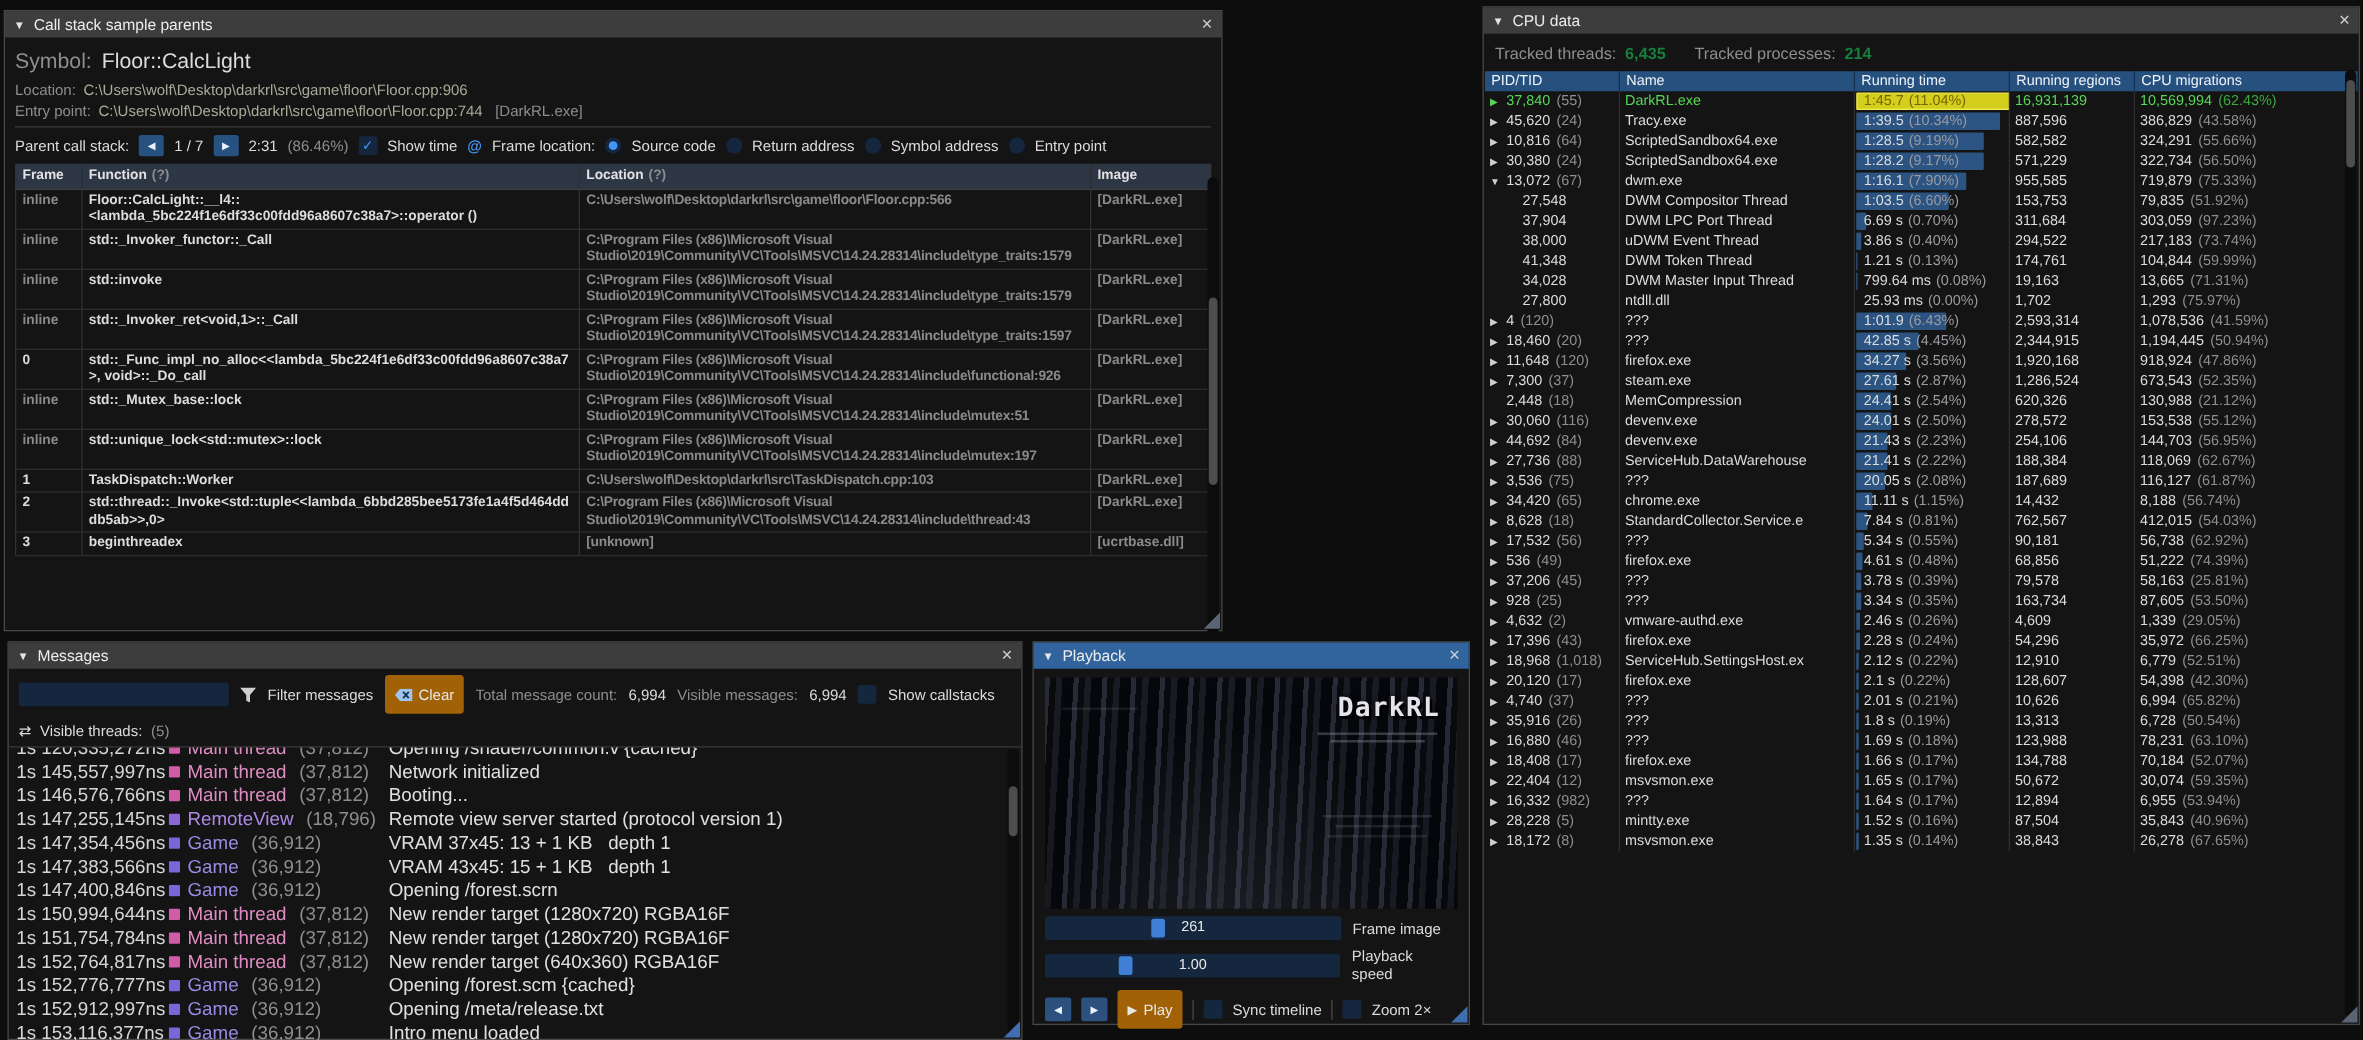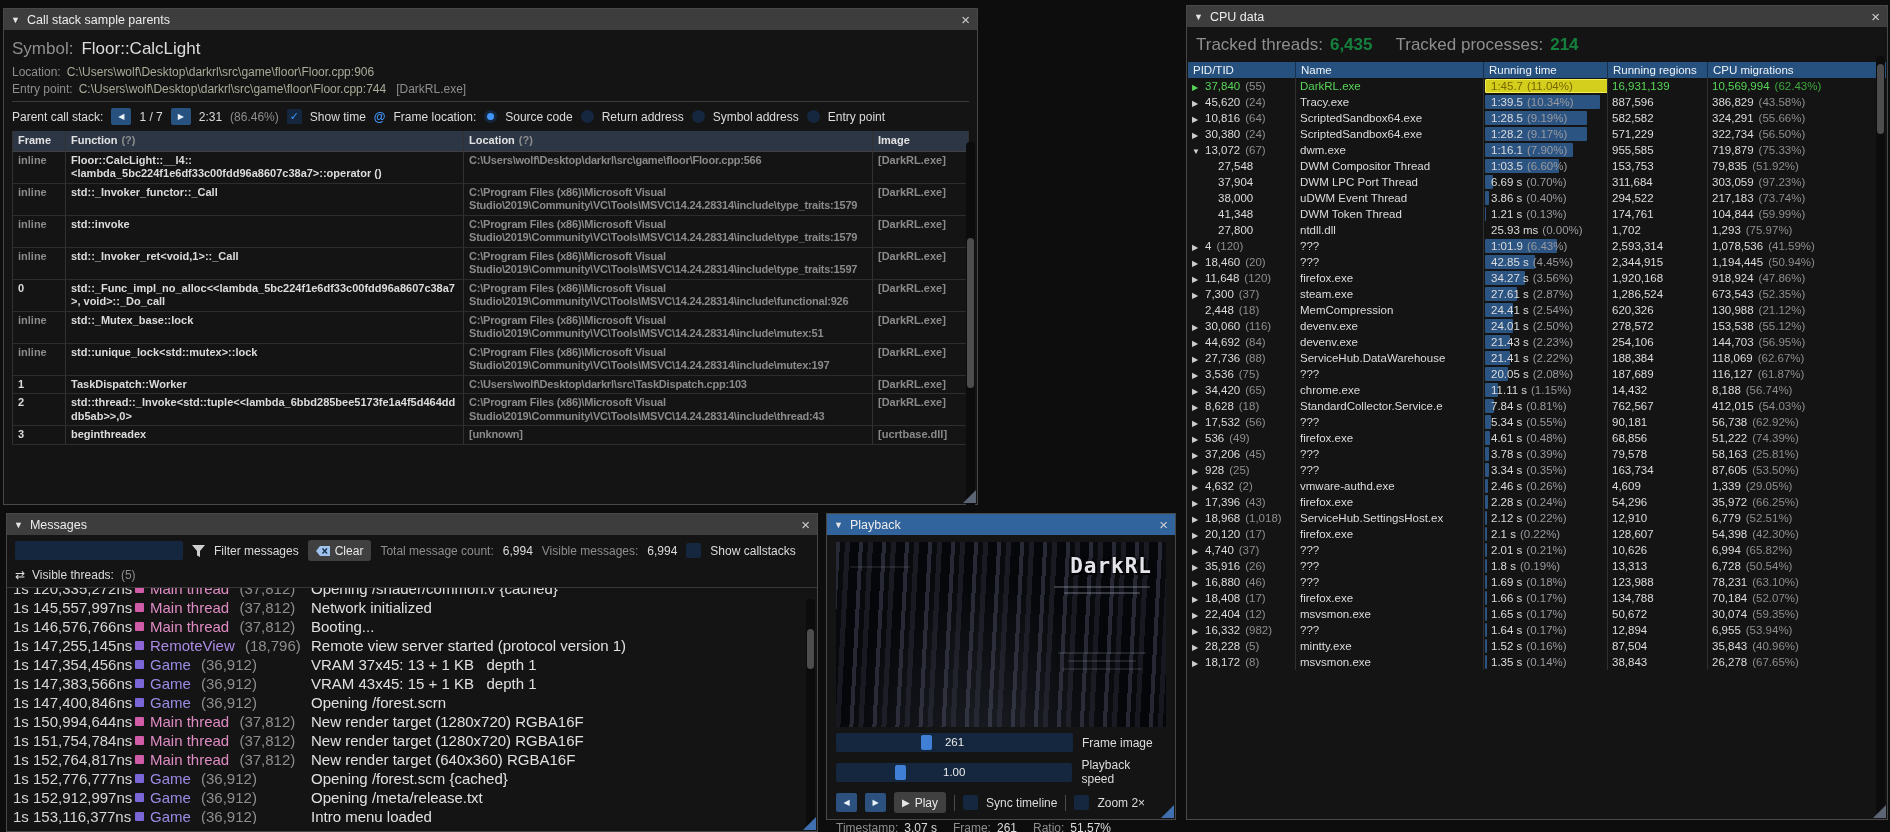--- a/index.html
+++ b/index.html
@@ -41,21 +41,21 @@
   .cs-head .hm{color:#8e8e8e;margin-left:4px;}
   .cs-loc{color:#8a8a8a;letter-spacing:-0.2px;}
   .cs-img{color:#8a8a8a;}
   .cs-frame.dim{color:#8a8a8a;}
 
   
   #win-messages{left:6px;top:513px;width:812px;height:319px;}
   .msg-toolbar{display:flex;align-items:center;gap:9px;padding:5px 8px;white-space:nowrap;overflow:hidden;}
   .msg-input{width:168px;height:19px;background:#14273f;border-radius:2px;cursor:text;flex:none;}
   .funnel{flex:none;}
-  .btn{height:21px;background:#404040;border-radius:3px;display:flex;align-items:center;gap:5px;
+  .btn{height:31px;background:#a16207;border-radius:3px;display:flex;align-items:center;gap:5px;
     padding:0 8px;color:#e8e8e8;cursor:pointer;flex:none;}
   .msg-threadsrow{display:flex;align-items:center;gap:7px;padding:2px 8px 5px 8px;border-bottom:1px solid #383838;}
   .msg-list{overflow:hidden;height:236px;font-size:15px;}
   .msg-row{display:grid;grid-template-columns:122px 176px 1fr;height:19px;line-height:19px;padding-left:6px;}
   .msg-row:first-child{margin-top:-9px;}
   .msg-time{color:#d6d6d6;white-space:pre;overflow:hidden;}
   .msg-thread{display:flex;align-items:center;gap:6px;overflow:hidden;white-space:pre;}
   .tsq{width:9px;height:9px;border-radius:1px;flex:none;}
   .msg-text{white-space:pre;overflow:hidden;color:#e0e0e0;}
   .th-main .tsq{background:#d05ba6;} .th-main .tname{color:#e08cc4;}
@@ -79,21 +79,21 @@
   .slider .sval{position:absolute;left:0;right:0;text-align:center;line-height:19px;color:#eaeaea;font-size:11.5px;}
   .pb-controls{display:flex;align-items:center;gap:8px;}
   .stepbtn{width:21px;height:19px;background:#2c517e;border-radius:2px;display:flex;align-items:center;
     justify-content:center;font-size:8px;color:#eaf2fc;cursor:pointer;}
   .vsep{width:1px;height:16px;background:#4a4a4a;}
   .pb-info{display:flex;align-items:center;gap:6px;margin-top:2px;font-size:12px;}
   .pb-info .v{margin-right:10px;}
 
   
   #win-cpu{left:1186px;top:5px;width:702px;height:815px;}
-  .cpu-stats{display:flex;align-items:center;gap:7px;padding:8px 9px 7px 9px;font-size:17px;}
+  .cpu-stats{display:flex;align-items:center;gap:7px;padding:8px 9px 7px 9px;font-size:13px;}
   .cpu-stats .v{margin-right:16px;color:#15803d;font-weight:bold;}
   .cpu-table{font-size:11.5px;margin:0 1px;}
   .cpu-head,.cpu-row{display:grid;grid-template-columns:108px 188px 124px 100px 1fr;}
   .cpu-head .hc{background:#26507e;color:#eef3f8;padding:2px 5px;border-right:1px solid #17304d;cursor:pointer;
     white-space:pre;overflow:hidden;}
   .cpu-row{height:16px;line-height:16px;}
   .cpu-row .c{border-right:1px solid #303030;padding:0 4px;white-space:pre;overflow:hidden;position:relative;
     box-sizing:border-box;}
   .cpu-row .c:last-child,.cpu-head .hc:last-child{border-right:none;}
   .arrow{display:inline-block;width:13px;font-size:8px;color:#cfcfcf;}
@@ -476,20 +476,27 @@
           <div class="c"><span class="num">217,183</span><span class="migpct">(73.74%)</span></div>
         </div>
         <div class="cpu-row child">
           <div class="c pid"><span class="pidnum">41,348</span></div>
           <div class="c name">DWM Token Thread</div>
           <div class="c time"><span class="timebar" style="width: 1.2%;"></span><span class="timetxt">1.21 s<span class="pct">(0.13%)</span></span></div>
           <div class="c num">174,761</div>
           <div class="c"><span class="num">104,844</span><span class="migpct">(59.99%)</span></div>
         </div>
         <div class="cpu-row child">
+          <div class="c pid"><span class="pidnum">34,028</span></div>
+          <div class="c name">DWM Master Input Thread</div>
+          <div class="c time"><span class="timebar" style="width: 0.7%;"></span><span class="timetxt">799.64 ms<span class="pct">(0.08%)</span></span></div>
+          <div class="c num">19,163</div>
+          <div class="c"><span class="num">13,665</span><span class="migpct">(71.31%)</span></div>
+        </div>
+        <div class="cpu-row child">
           <div class="c pid"><span class="pidnum">27,800</span></div>
           <div class="c name">ntdll.dll</div>
           <div class="c time"><span class="timebar" style="width: 0%;"></span><span class="timetxt">25.93 ms<span class="pct">(0.00%)</span></span></div>
           <div class="c num">1,702</div>
           <div class="c"><span class="num">1,293</span><span class="migpct">(75.97%)</span></div>
         </div>
         <div class="cpu-row">
           <div class="c pid"><span class="arrow">▶</span><span class="pidnum">4</span><span class="cnt">(120)</span></div>
           <div class="c name">???</div>
           <div class="c time"><span class="timebar" style="width: 58.2%;"></span><span class="timetxt">1:01.9<span class="pct">(6.43%)</span></span></div>

